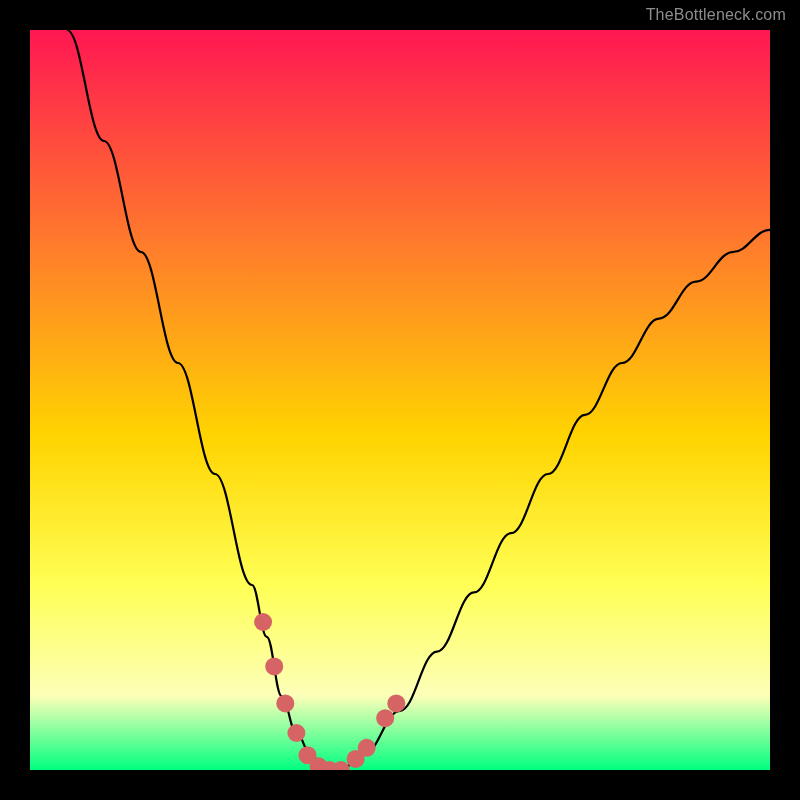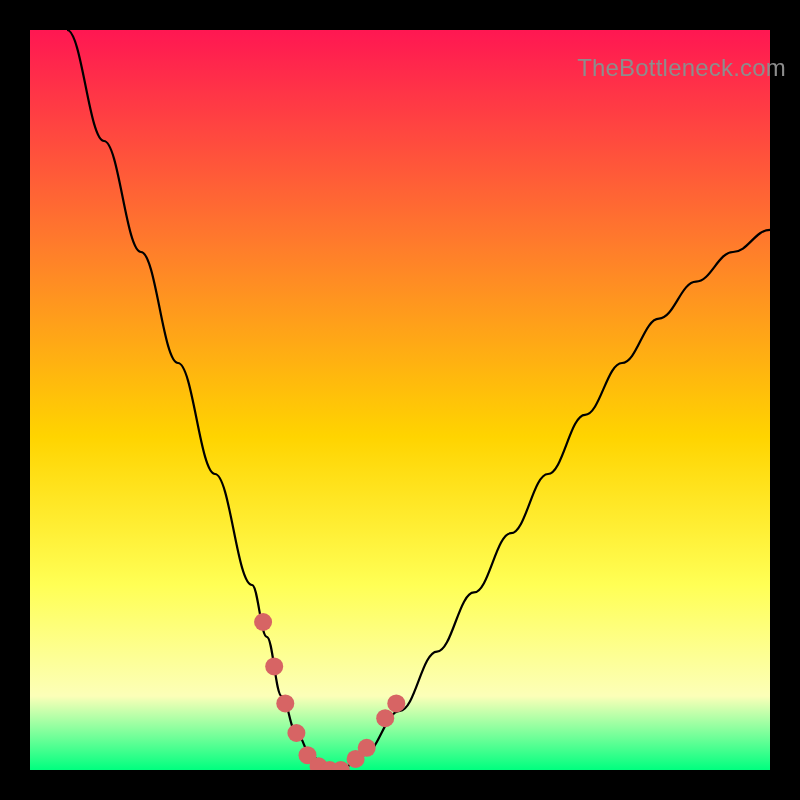--- a/index.html
+++ b/index.html
@@ -26,25 +26,24 @@
     left: 30px;
     width: 740px;
     height: 740px;
     overflow: hidden;
   }
   .watermark {
     position: absolute;
     top: 6px;
     right: 14px;
     color: #8d8d8d;
-    font-size: 24px;
+    font-size: 16px;
     font-weight: 500;
     z-index: 10;
     letter-spacing: 0.2px;
-    margin-top: 48px;
   }
   svg {
     display: block;
   }
 </style>
 </head>
 <body>
 
 <div class="watermark">TheBottleneck.com</div>
 

